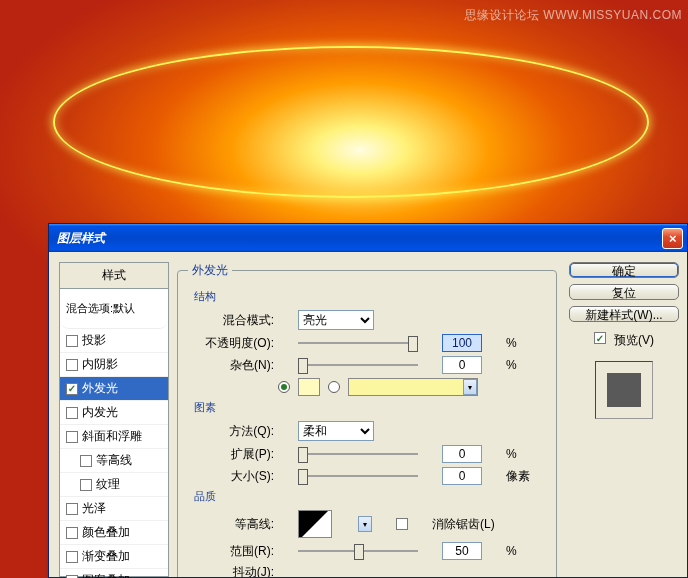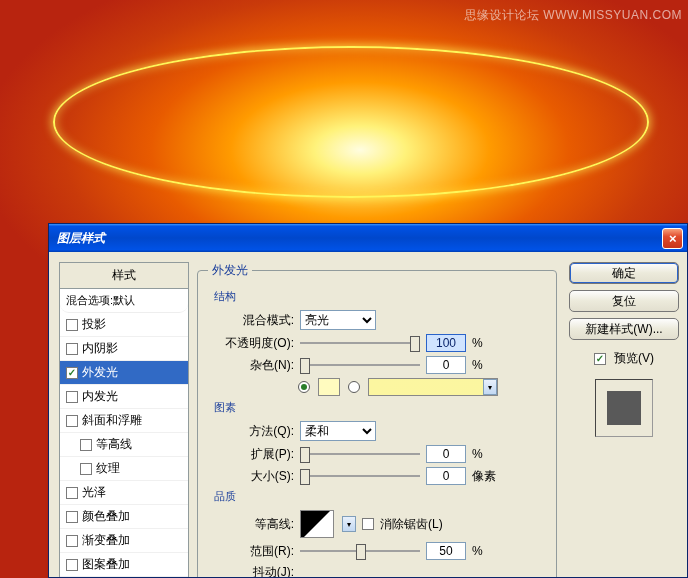--- a/index.html
+++ b/index.html
@@ -5,52 +5,52 @@
 * { margin: 0; padding: 0; box-sizing: border-box; font-family: "Microsoft YaHei", SimSun, sans-serif; font-size: 12px; }
 body { width: 688px; height: 578px; overflow: hidden; position: relative; }
 .bg { width: 688px; height: 578px; background: radial-gradient(ellipse 380px 200px at 360px 150px, #fffde0 0%, #fff27a 12%, #ff9b00 34%, #e85b00 55%, #c93a0a 78%, #b8240f 100%); position: absolute; }
 .halo { position: absolute; left: 53px; top: 46px; width: 596px; height: 152px; border: 2px solid #fef65a; border-radius: 50%; box-shadow: 0 0 8px 2px rgba(255,246,90,.6), inset 0 0 8px 2px rgba(255,246,90,.4); }
 .watermark { position: absolute; right: 6px; top: 7px; color: rgba(255,255,255,.6); font-size: 12px; letter-spacing: .5px; }
 .dialog { position: absolute; left: 48px; top: 223px; width: 640px; height: 355px; background: #ece9d8; border: 1px solid #0a246a; box-shadow: 2px 2px 4px rgba(0,0,0,.3); }
 .titlebar { height: 28px; background: linear-gradient(#3a95ff,#0052e6 8%,#0047cb 50%,#0052e6 92%,#003db0); display: flex; align-items: center; padding: 0 4px 0 8px; color: #fff; font-weight: bold; font-style: italic; }
 .titlebar .t { flex: 1; }
 .closebtn { width: 21px; height: 21px; background: linear-gradient(#f7a07a,#e14b2c 40%,#c8341a); border: 1px solid #fff; border-radius: 3px; color: #fff; display: flex; align-items: center; justify-content: center; font-weight: bold; font-size: 13px; cursor: pointer; }
 .body { display: flex; padding: 10px 8px 0 10px; height: calc(100% - 28px); }
-.left { width: 130px; border: 1px solid #919b9c; background: #fff; display: flex; flex-direction: column; }
+.left { width: 110px; border: 1px solid #919b9c; background: #fff; display: flex; flex-direction: column; }
 .left-h { background: #ece9d8; border-bottom: 1px solid #919b9c; padding: 4px 6px; text-align: center; }
-.left-sub { background: #fff; border-bottom: 1px solid #eee; padding: 4px 6px; font-size: 11px; border-radius: 9px; }
+.left-sub { background: #fff; border-bottom: 1px solid #eee; padding: 12px 6px; font-size: 11px; border-radius: 9px; }
 .li { padding: 3px 6px; display: flex; align-items: center; gap: 4px; border-bottom: 1px solid #f0f0f0; cursor: pointer; }
 .li.active { background: #316ac5; color: #fff; }
 .li.indent { padding-left: 20px; }
 .cb { width: 12px; height: 12px; border: 1px solid #7a7a7a; background: #fff; display: inline-flex; align-items: center; justify-content: center; font-size: 10px; color: #000; }
 .cb.chk::after { content: "✓"; color: #2a7e2a; font-weight: bold; }
 .mid { flex: 1; padding: 0 8px; overflow: hidden; }
 fieldset { border: 1px solid #919b9c; border-radius: 4px; padding: 6px 10px 10px; margin-bottom: 8px; }
 legend { color: #1a3e9b; padding: 0 4px; }
 .sub-t { color: #1a3e9b; font-size: 11px; margin: 4px 0 6px 6px; }
-.row { display: flex; align-items: center; gap: 6px; margin: 4px 0 4px 14px; }
+.row { display: flex; align-items: center; gap: 24px; margin: 4px 0 4px 14px; }
 .row label { min-width: 72px; text-align: right; }
 select { width: 76px; height: 20px; border: 1px solid #7f9db9; background: #fff; }
 .slider { width: 120px; height: 18px; position: relative; }
 .slider .track { position: absolute; left: 0; right: 0; top: 8px; height: 2px; background: #a0a0a0; }
 .slider .thumb { position: absolute; top: 2px; width: 10px; height: 16px; background: #ece9d8; border: 1px solid #5a5a5a; }
 .numbox { width: 40px; height: 18px; border: 1px solid #7f9db9; background: #fff; text-align: center; line-height: 16px; }
 .numbox.hl { border: 1px solid #2a63c9; background: #cfe3ff; color: #0a246a; }
 .unit { width: 28px; }
 .radio { width: 12px; height: 12px; border: 1px solid #5a5a5a; border-radius: 50%; background: #fff; display: inline-flex; align-items: center; justify-content: center; }
 .radio.sel::after { content: ""; width: 6px; height: 6px; border-radius: 50%; background: #2a7e2a; }
 .sw { width: 22px; height: 18px; border: 1px solid #888; }
 .sw.y { background: #fffbbf; }
 .grad { width: 130px; height: 18px; border: 1px solid #888; background: linear-gradient(90deg,#fcf6a0,#fbf6a0), repeating-conic-gradient(#ccc 0 25%,#fff 0 50%) 0/10px 10px; display: flex; align-items: center; justify-content: flex-end; }
 .dd { width: 14px; height: 16px; border: 1px solid #7f9db9; background: linear-gradient(#e8f0fb,#c2d8f2); margin-left: 2px; display: flex; align-items: center; justify-content: center; font-size: 8px; }
 .contour { width: 34px; height: 28px; border: 1px solid #888; background: linear-gradient(135deg,#000 0 49%,#fff 51%); }
 .right { width: 114px; display: flex; flex-direction: column; align-items: stretch; gap: 6px; padding-left: 4px; }
-.btn { height: 22px; border: 1px solid #777; background: linear-gradient(#fdfdfd,#eceadb 50%,#e2dfcf); border-radius: 5px; cursor: pointer; }
+.btn { height: 16px; border: 1px solid #777; background: linear-gradient(#fdfdfd,#eceadb 50%,#e2dfcf); border-radius: 5px; cursor: pointer; }
 .btn.def { box-shadow: 0 0 0 1px #2a63c9 inset; }
-.prevrow { display: flex; align-items: center; gap: 8px; justify-content: center; margin-top: 4px; }
+.prevrow { display: flex; align-items: flex-start; gap: 8px; justify-content: center; margin-top: 4px; }
 .preview { width: 58px; height: 58px; border: 1px inset #999; background: #ece9d8; display: flex; align-items: center; justify-content: center; margin: 6px auto 0; }
 .preview .inner { width: 34px; height: 34px; background: #595959; }
 </style>
 </head>
 <body>
 
 <div class="bg"></div>
 <div class="halo"></div>
 <div class="watermark">思缘设计论坛  WWW.MISSYUAN.COM</div>
 

